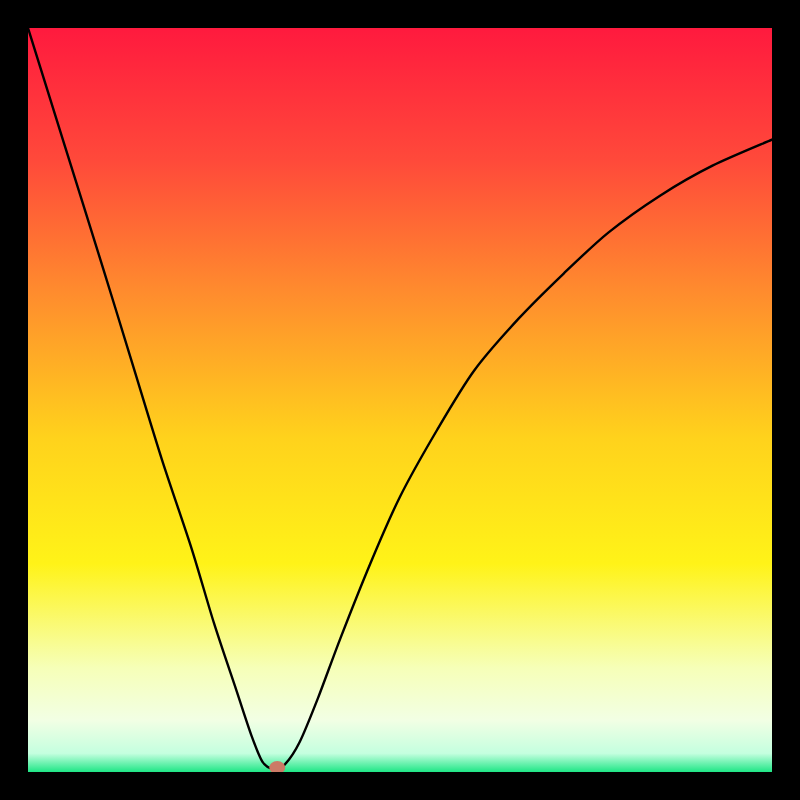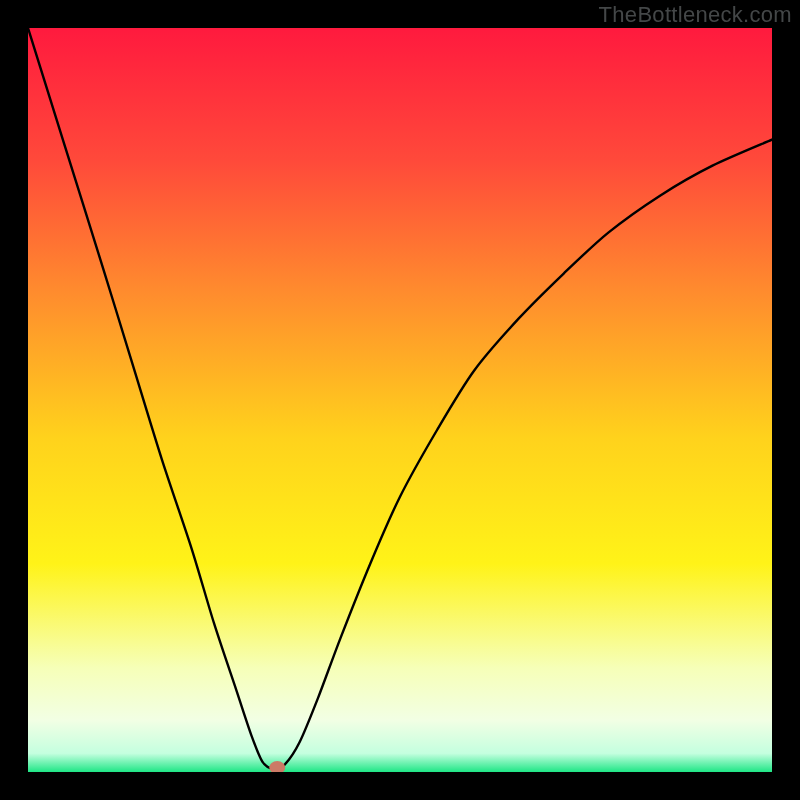--- a/index.html
+++ b/index.html
@@ -35,21 +35,20 @@
     width: 744px;
     height: 744px;
     z-index: 10;
   }
   svg { display: block; }
 </style>
 </head>
 <body>
 
 <div class="stage">
-  <div class="watermark">TheBottleneck.com</div>
   <div class="plot-frame">
     <svg id="plot-svg" width="744" height="744" viewBox="0 0 744 744">
         <defs>
           <linearGradient id="bg-grad" x1="0" y1="0" x2="0" y2="1">
             <stop offset="0%" stop-color="#ff1a3e"></stop>
             <stop offset="18%" stop-color="#ff4a3a"></stop>
             <stop offset="35%" stop-color="#ff8a2e"></stop>
             <stop offset="55.00000000000001%" stop-color="#ffd21c"></stop>
             <stop offset="72%" stop-color="#fff318"></stop>
             <stop offset="86%" stop-color="#f6ffb8"></stop>

